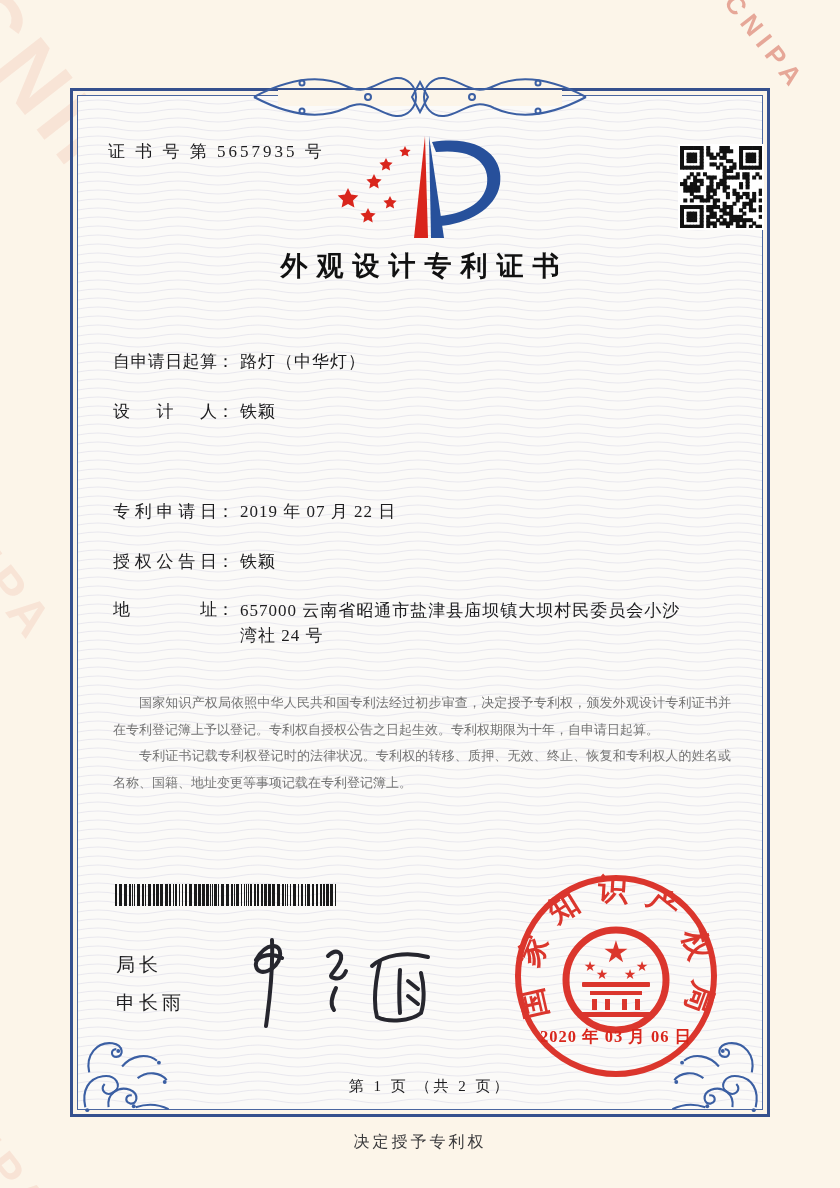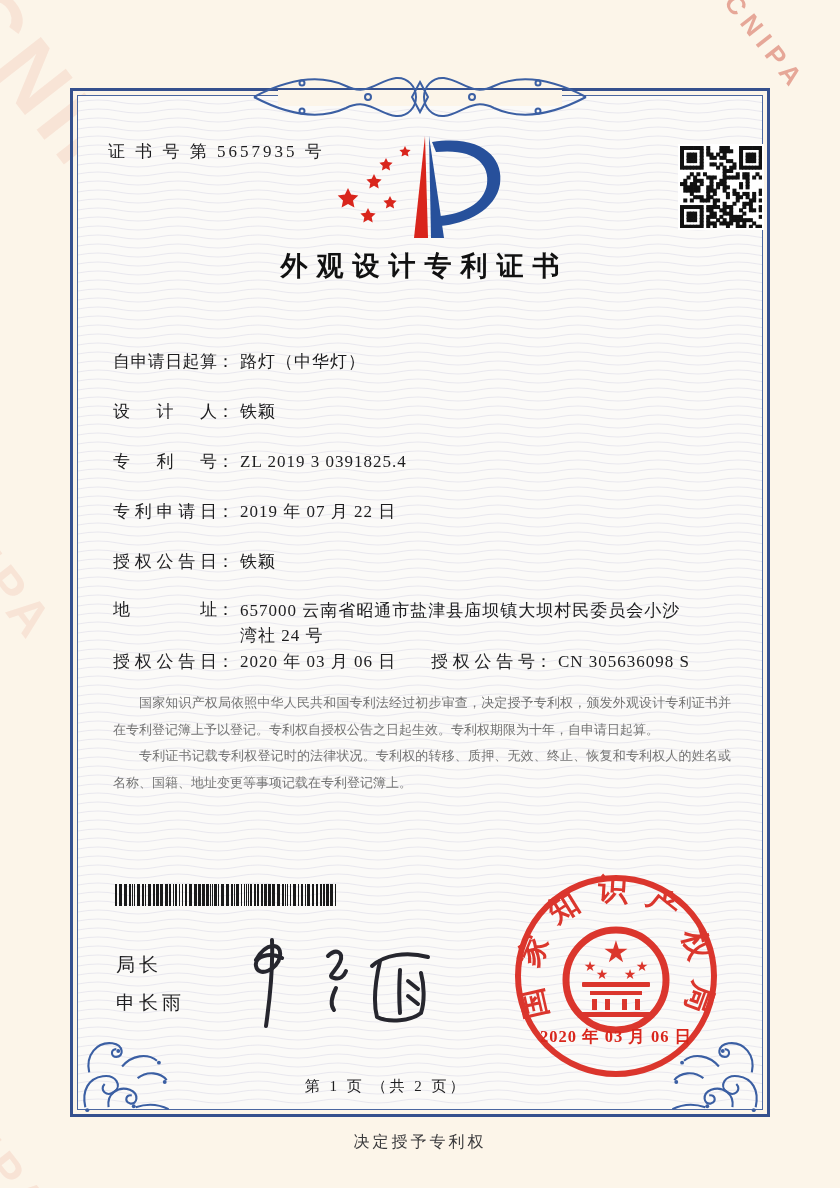--- a/index.html
+++ b/index.html
@@ -45,21 +45,21 @@
   .body-text p{margin:0;text-indent:2em;}
   .barcode{position:absolute;left:115px;top:884px;z-index:3;}
   .officer{position:absolute;left:116px;top:952px;z-index:3;font-size:19px;letter-spacing:4px;}
   .officer div{margin-bottom:12px;}
   .sig{position:absolute;left:222px;top:930px;z-index:4;}
   .seal{position:absolute;left:512px;top:872px;z-index:4;}
   .seal-date{
     position:absolute;left:512px;top:1026px;width:208px;text-align:center;z-index:5;
     color:#d9261c;font-size:16.5px;font-weight:bold;letter-spacing:1px;
   }
-  .page-info{position:absolute;left:0;top:1077px;width:772px;text-align:center;font-size:15px;letter-spacing:3px;z-index:3;}
+  .page-info{position:absolute;left:0;top:1077px;width:772px;text-align:center;font-size:15px;letter-spacing:3px;z-index:3;padding-left:44px;}
   .cont-note{position:absolute;left:0;top:1132px;width:840px;text-align:center;font-size:16px;letter-spacing:3px;z-index:3;color:#3a3a3c;}
   .orn-top{position:absolute;left:250px;top:70px;z-index:2;}
   .orn-bl{position:absolute;left:78px;top:1022px;z-index:2;}
   .orn-br{position:absolute;left:668px;top:1022px;z-index:2;transform:scaleX(-1);}
 </style>
 </head>
 <body>
 
 <div class="page">
 
@@ -552,37 +552,28 @@
     </svg>
 
   <div class="title">外观设计专利证书</div>
 
   <div class="row" style="top:350px">
     <span class="flabel">自申请日起算</span><span class="fcolon">：</span><span class="fvalue">路灯（中华灯）</span>
   </div>
   <div class="row" style="top:400px">
     <span class="flabel">设计人</span><span class="fcolon">：</span><span class="fvalue">铁颖</span>
   </div>
-  <div class="row" style="top:450px">
-    <span class="flabel">专利号</span><span class="fcolon">：</span><span class="fvalue">ZL 2019 3 0391825.4</span>
-  </div>
   <div class="row" style="top:500px">
     <span class="flabel">专利申请日</span><span class="fcolon">：</span><span class="fvalue">2019 年 07 月 22 日</span>
   </div>
   <div class="row" style="top:550px">
     <span class="flabel">授权公告日</span><span class="fcolon">：</span><span class="fvalue">铁颖</span>
   </div>
   <div class="row" style="top:598px">
     <span class="flabel">地址</span><span class="fcolon">：</span><span class="fvalue addr-val">657000 云南省昭通市盐津县庙坝镇大坝村民委员会小沙湾社 24 号</span>
-  </div>
-  <div class="row" style="top:650px">
-    <span class="flabel">授权公告日</span><span class="fcolon">：</span><span class="fvalue">2020 年 03 月 06 日</span>
-    <span class="pair2">
-      <span class="flabel">授权公告号</span><span class="fcolon">：</span><span class="fvalue">CN 305636098 S</span>
-    </span>
   </div>
 
   <div class="body-text">
     <p>国家知识产权局依照中华人民共和国专利法经过初步审查，决定授予专利权，颁发外观设计专利证书并在专利登记簿上予以登记。专利权自授权公告之日起生效。专利权期限为十年，自申请日起算。</p>
     <p>专利证书记载专利权登记时的法律状况。专利权的转移、质押、无效、终止、恢复和专利权人的姓名或名称、国籍、地址变更等事项记载在专利登记簿上。</p>
   </div>
 
   <svg id="barcode" class="barcode" width="224" height="22">
       <rect x="0" y="0" width="2" height="22" fill="#1a1a1a"></rect>
       <rect x="4" y="0" width="3" height="22" fill="#1a1a1a"></rect>

